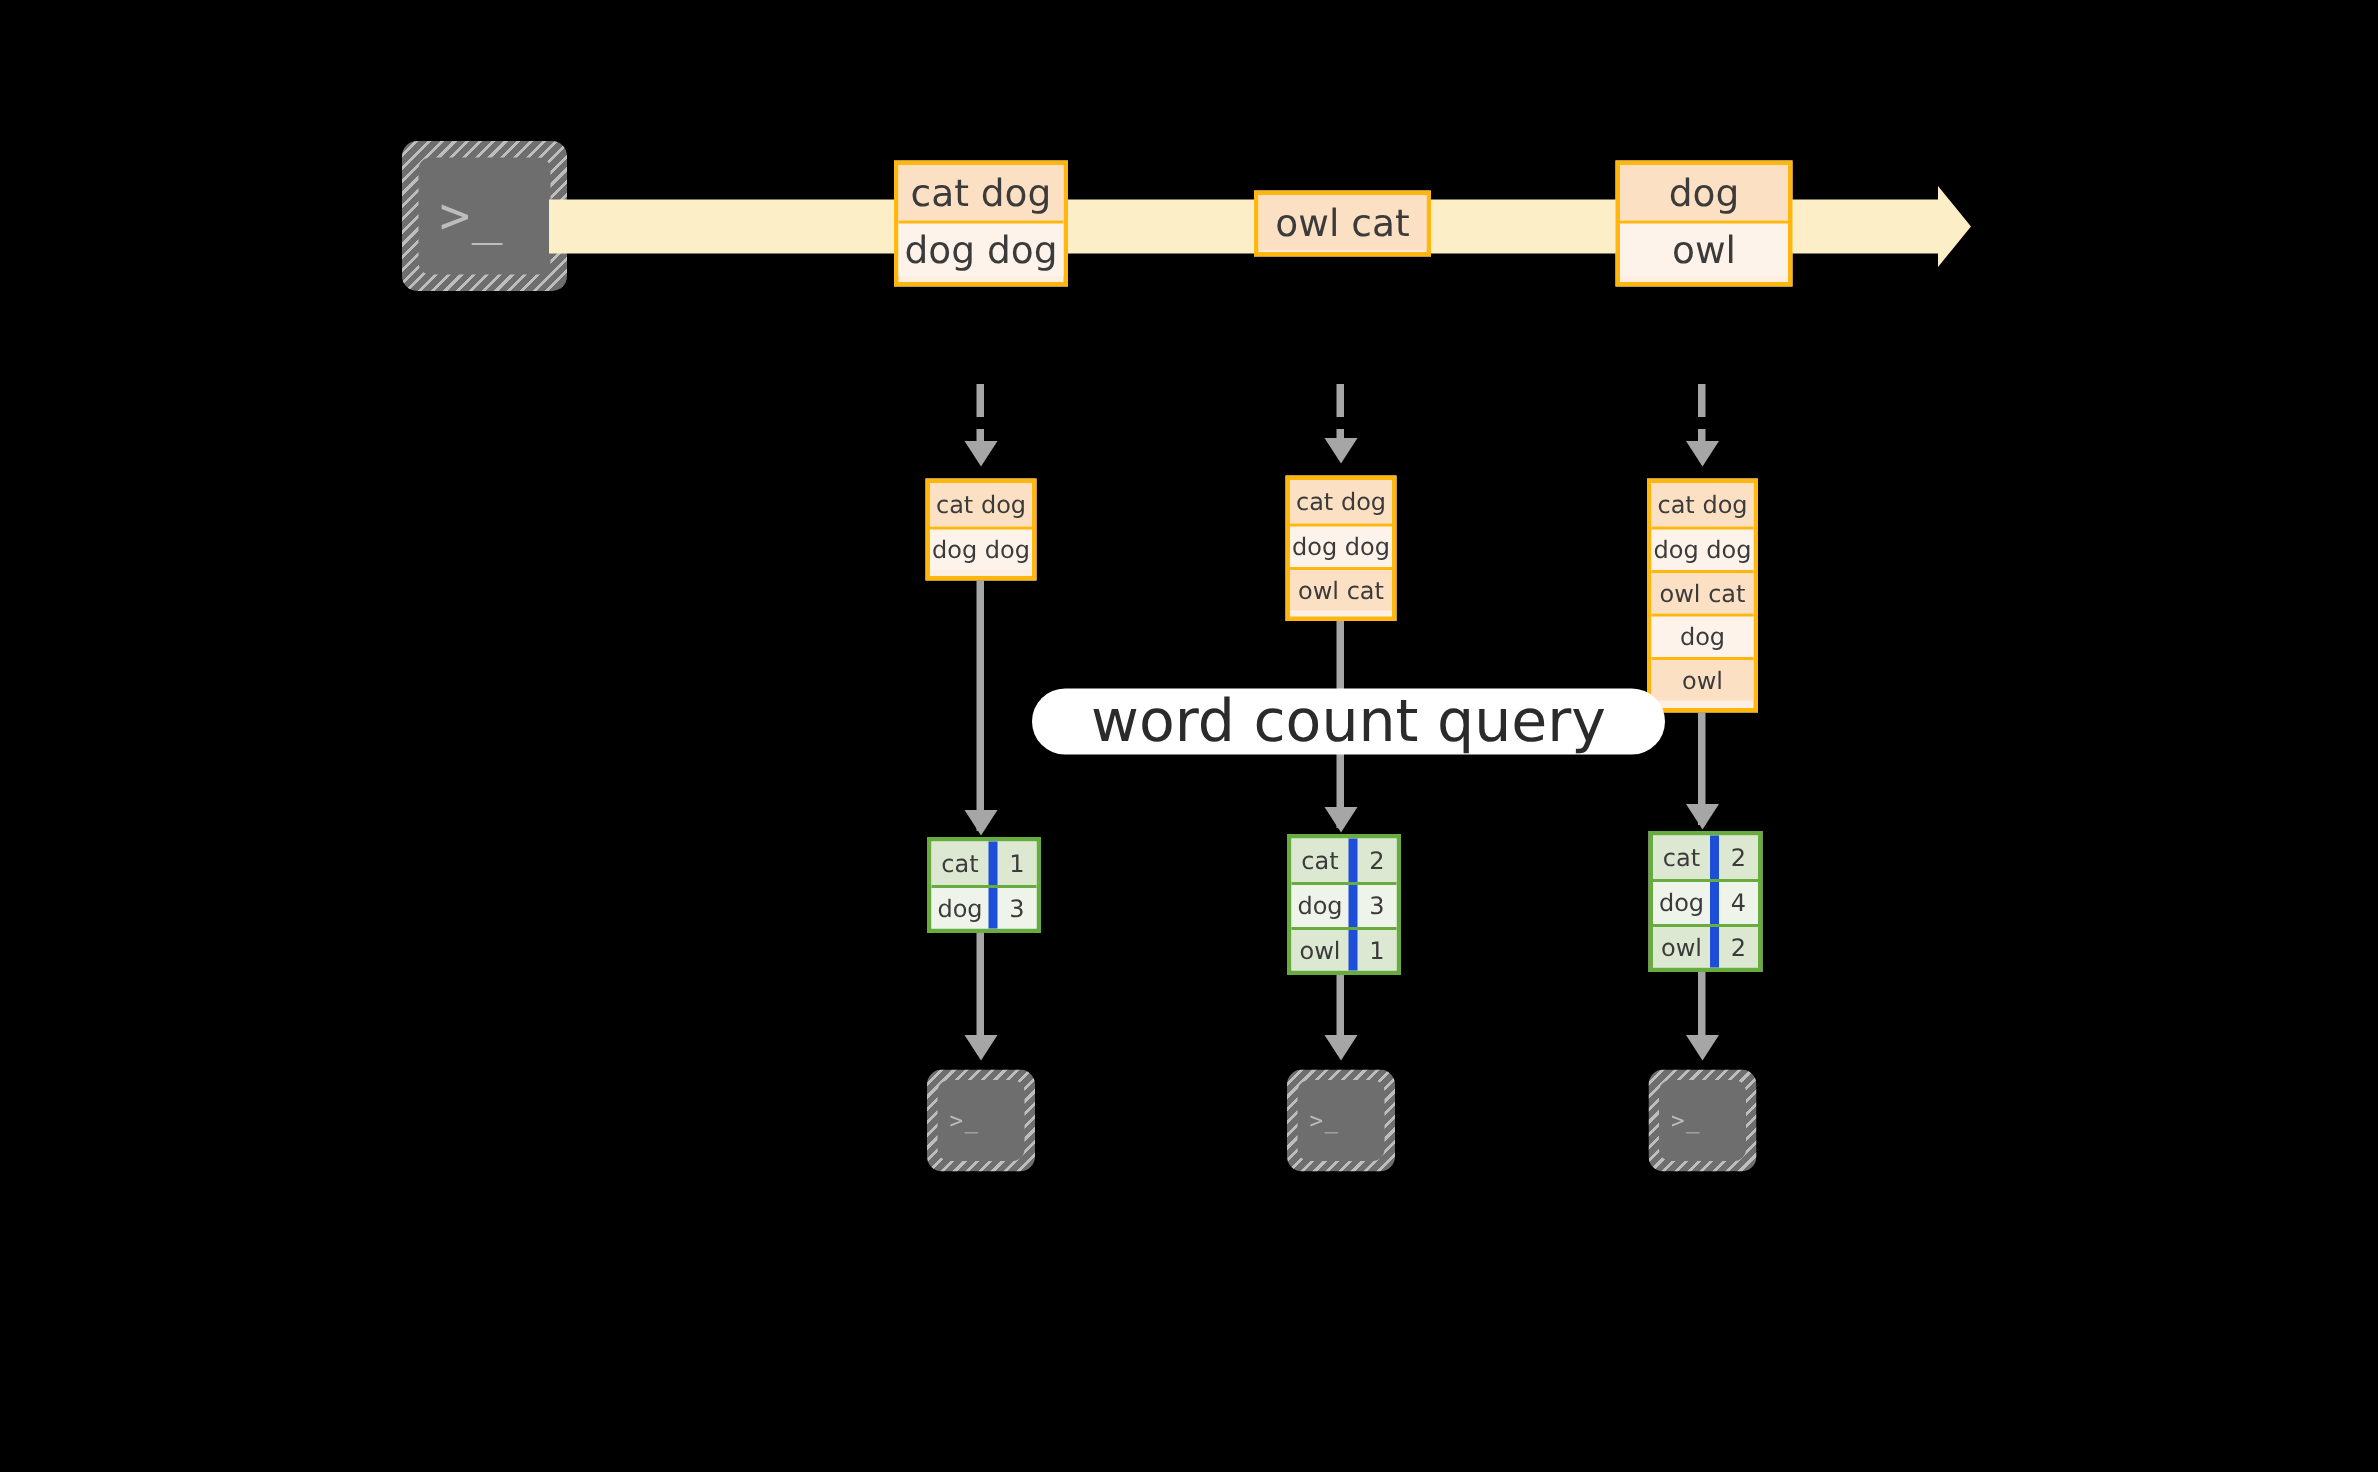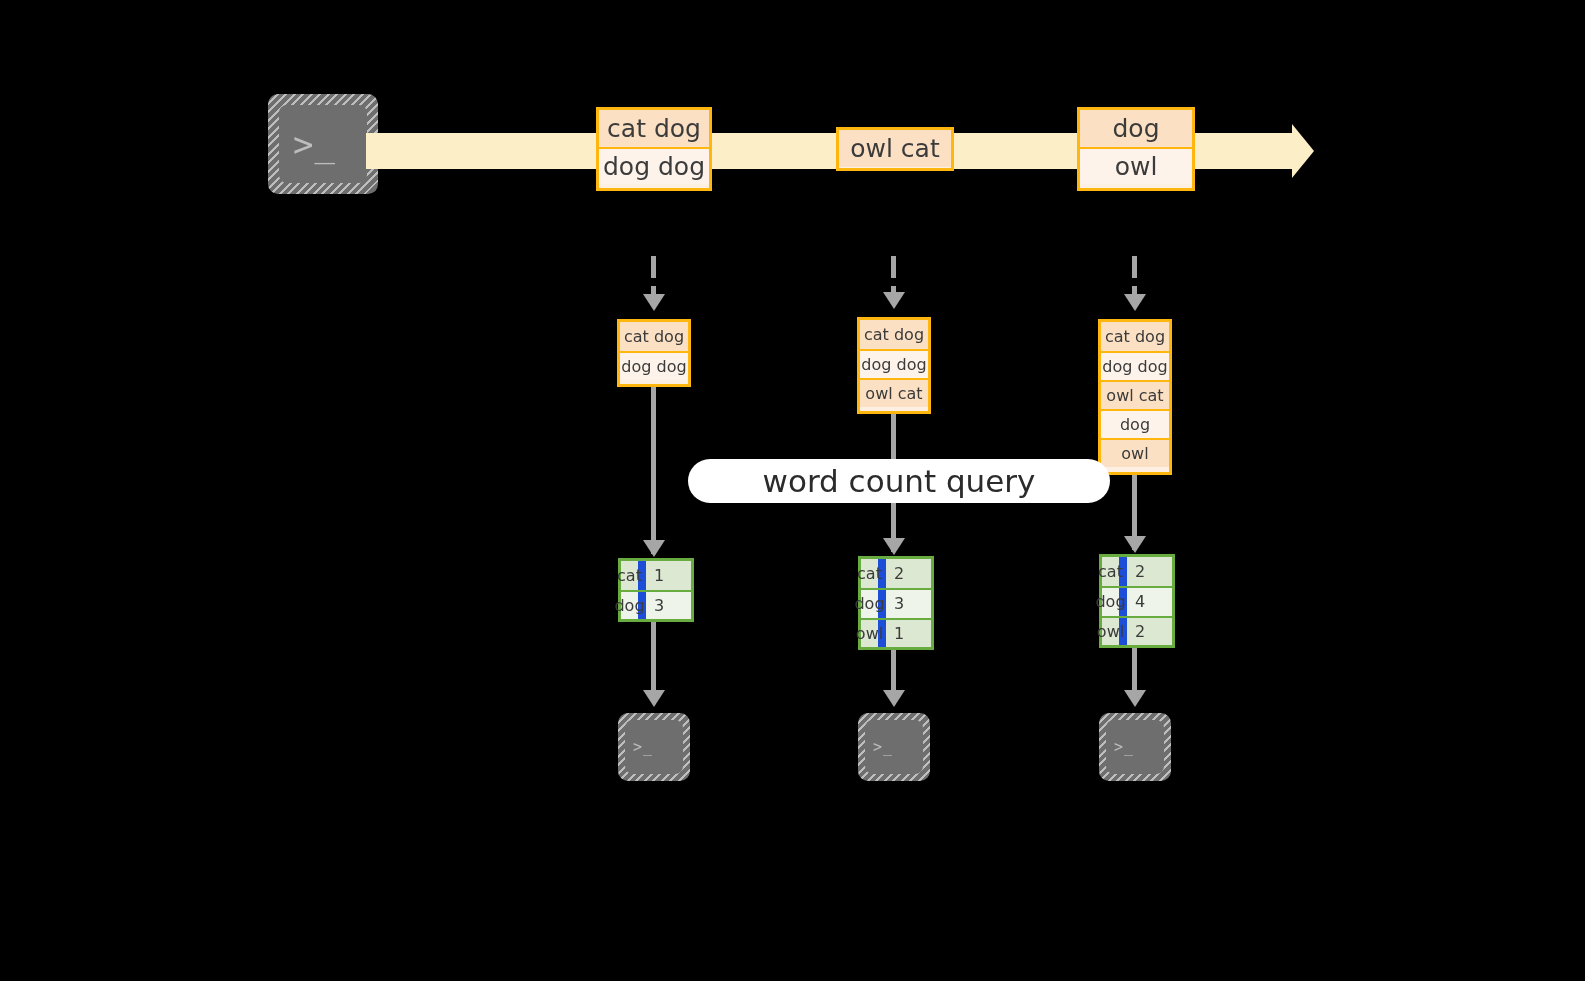--- a/index.html
+++ b/index.html
@@ -113,21 +113,21 @@
   .grow.dark  { background: #dde8d2; }
   .grow.light { background: #eff4ea; }
   .gcell {
     box-sizing: border-box;
     display: flex;
     align-items: center;
     justify-content: center;
     font-size: 16px;
     color: #3b3b3b;
   }
-  .gcell.key { width: 25px; border-right: 8px solid #1d4ed8; }
+  .gcell.key { width: 44px; border-right: 6px solid #1d4ed8; }
   .gcell.val { width: 26px; }
 
   
   .vline {
     position: absolute;
     width: 5px;
     background: #a6a6a6;
   }
   .vdash {
     position: absolute;
@@ -143,21 +143,21 @@
   }
 
   
   .banner {
     position: absolute;
     background: #ffffff;
     display: flex;
     align-items: center;
     justify-content: center;
     color: #2b2b2b;
-    font-size: 31px;
+    font-size: 39px;
     white-space: nowrap;
     border-radius: 22px;
   }
 </style>
 </head>
 <body>
 
 <div id="stage">
 
   <div class="term term-big" style="left:268px; top:94px; width:110px; height:100px;">

